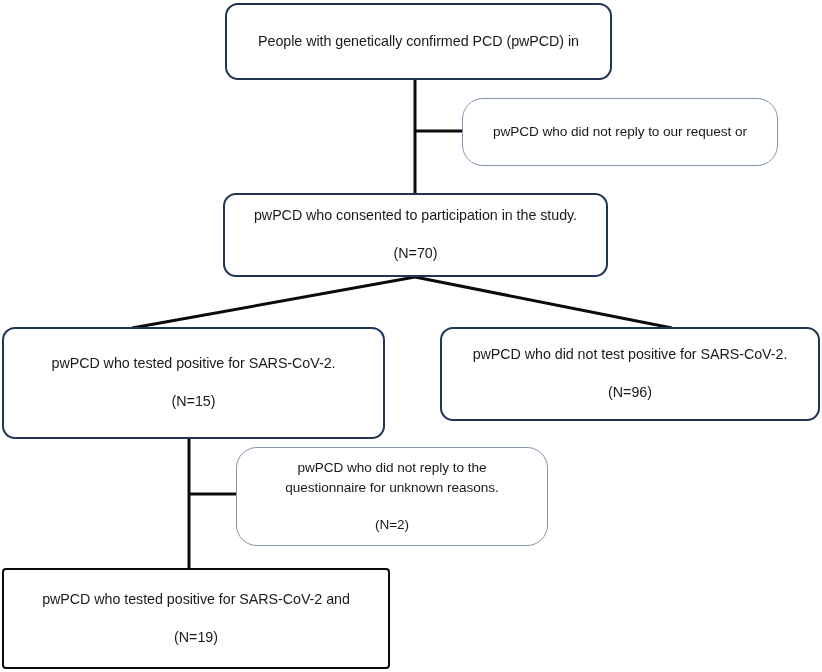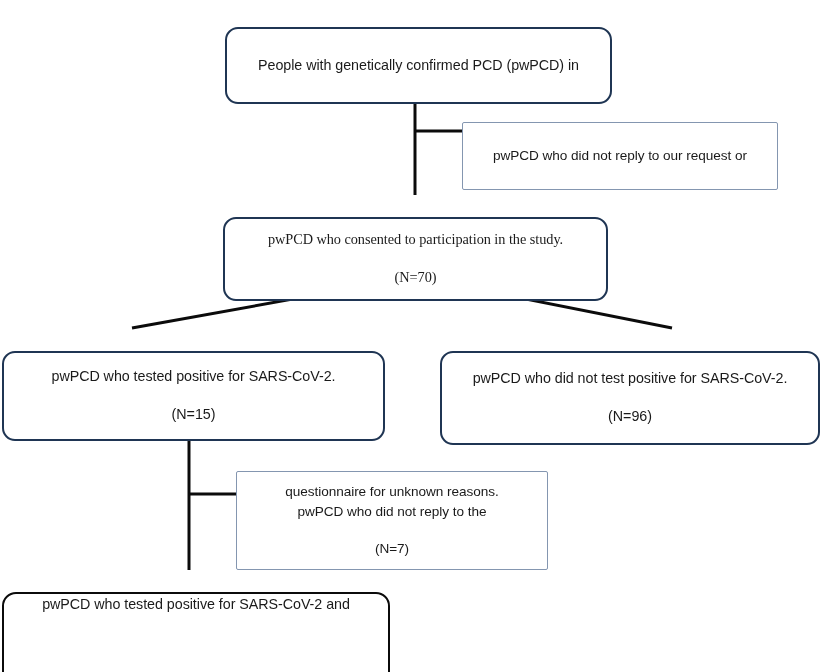--- a/index.html
+++ b/index.html
@@ -28,58 +28,56 @@
   .node {
     position: absolute;
     box-sizing: border-box;
     background: #ffffff;
     display: flex;
     flex-direction: column;
     align-items: center;
     justify-content: center;
     text-align: center;
     z-index: 2;
-    margin-top: 24px;
   }
   .node .line {
     display: block;
     color: #1a1a1a;
     font-size: 14.3px;
     line-height: 1.52;
     letter-spacing: -0.05px;
     white-space: nowrap;
   }
   .node .line.spaced {
     margin-top: 16px;
   }
   
   .node.primary {
     border: 2.6px solid #1F3553;
     border-radius: 13px;
   }
   
   .node.final {
     border: 2.8px solid #0b0b0b;
-    border-radius: 14px;
-    justify-content: space-between;
+    border-radius: 4px;
   }
   
   .node.excluded {
     border: 1.4px solid #8496B0;
-    border-radius: 2px;
+    border-radius: 21px;
   }
   .node.excluded .line {
     font-size: 13.6px;
   }
 
   
   #node-source      { left: 225px; top: 3px;   width: 387px; height: 77px; }
   #node-excluded-1  { left: 462px; top: 98px;  width: 316px; height: 68px; }
-  #node-consented   { left: 223px; top: 193px; width: 385px; height: 84px; font-family: Liberation Serif, serif; }
-  #node-positive    { left: 2px;   top: 327px; width: 383px; height: 90px; }
+  #node-consented   { left: 223px; top: 193px; width: 385px; height: 84px; }
+  #node-positive    { left: 2px;   top: 327px; width: 383px; height: 112px; }
   #node-negative    { left: 440px; top: 327px; width: 380px; height: 94px; justify-content: center; }
   #node-excluded-2  { left: 236px; top: 447px; width: 312px; height: 99px; }
   #node-final       { left: 2px;   top: 568px; width: 388px; height: 101px; }
 </style>
 </head>
 <body>
 
 <div id="flowchart-canvas">
 
   <svg id="connector-layer" viewBox="0 0 822 672" width="822" height="672" xmlns="http://www.w3.org/2000/svg">
@@ -110,23 +108,23 @@
     <span class="line">pwPCD who tested positive for SARS-CoV-2.</span>
     <span class="line spaced">(N=15)</span>
   </div>
 
   <div class="node primary" id="node-negative">
     <span class="line">pwPCD who did not test positive for SARS-CoV-2.</span>
     <span class="line spaced">(N=96)</span>
   </div>
 
   <div class="node excluded" id="node-excluded-2">
+    <span class="line">pwPCD who did not reply to the</span>
     <span class="line">questionnaire for unknown reasons.</span>
-    <span class="line">pwPCD who did not reply to the</span>
-    <span class="line spaced">(N=7)</span>
+    <span class="line spaced">(N=2)</span>
   </div>
 
   <div class="node final" id="node-final">
     <span class="line">pwPCD who tested positive for SARS-CoV-2 and</span>
     <span class="line spaced">(N=19)</span>
   </div>
 
 </div>
 
 </body></html>

